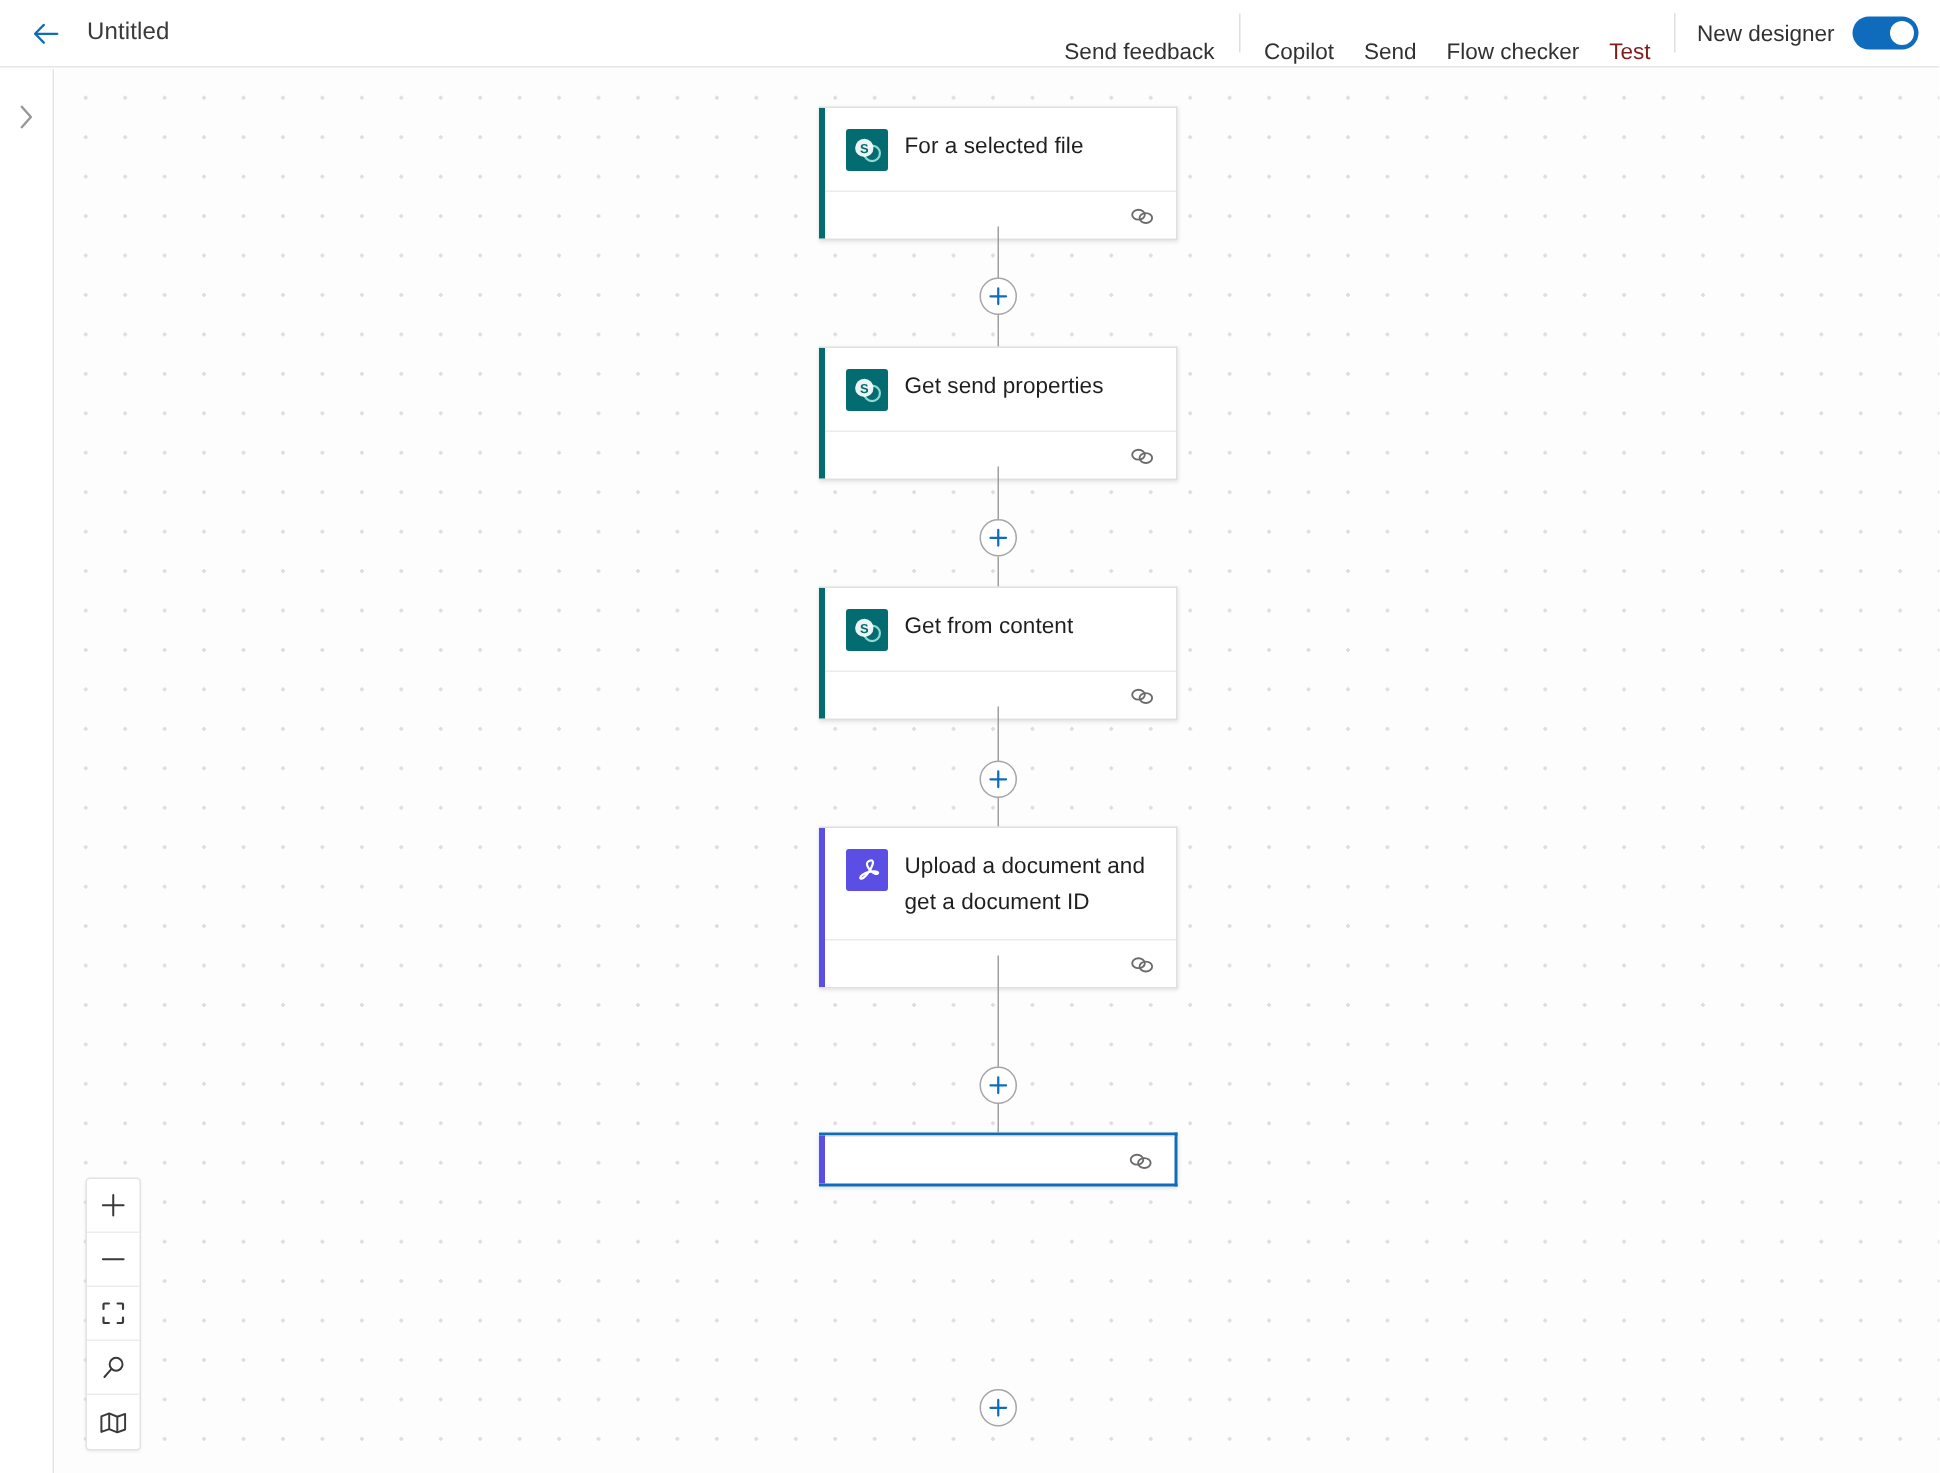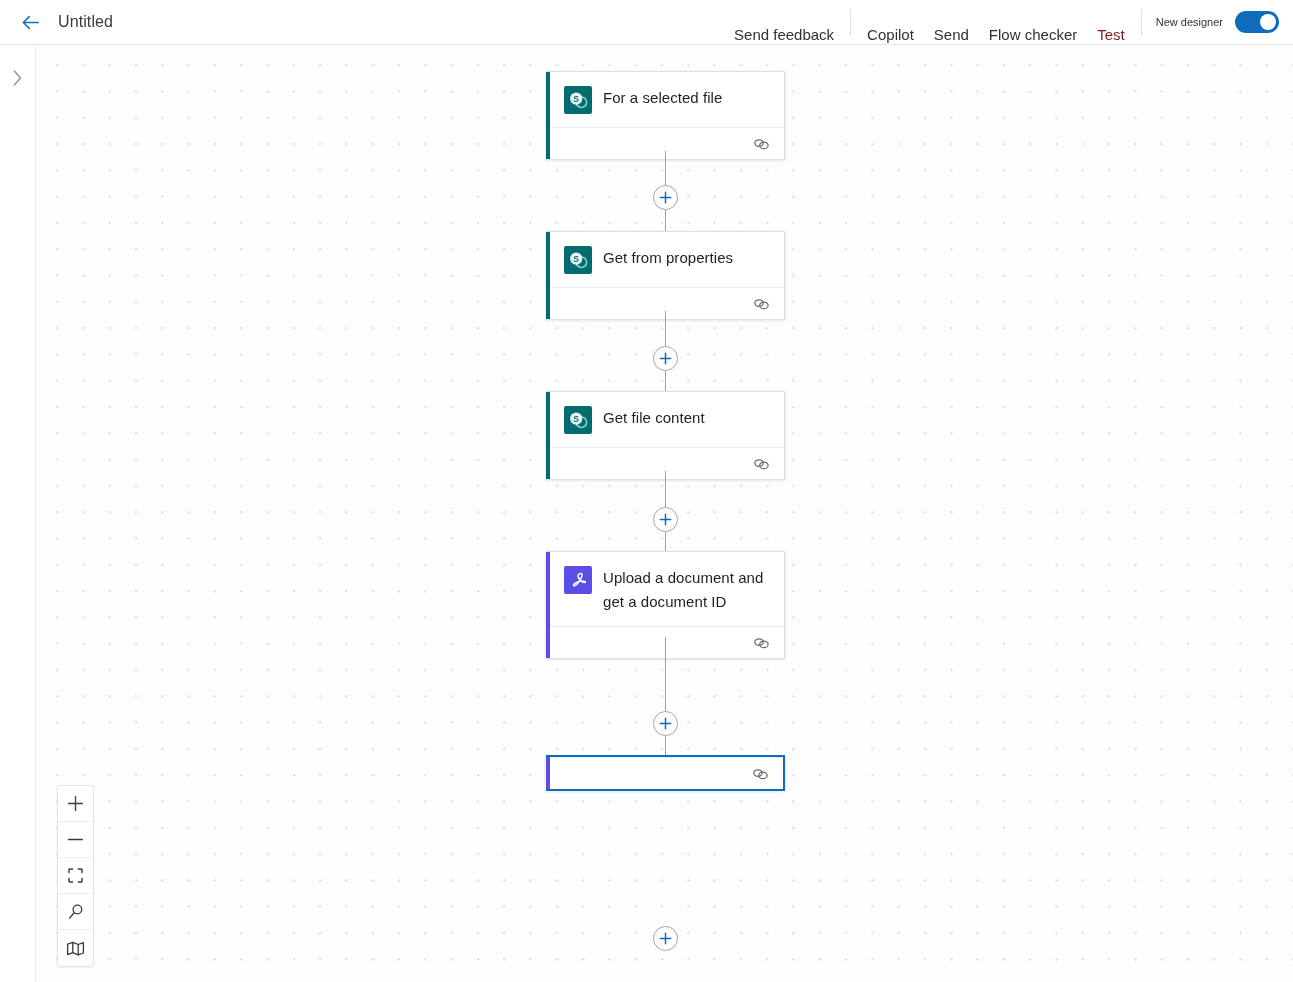--- a/index.html
+++ b/index.html
@@ -81,21 +81,21 @@
   .tb-ico { width: 21px; height: 21px; display: block; }
 
   .newdesigner-wrap {
     display: flex;
     align-items: center;
     gap: 12px;
     margin-right: 14px;
     margin-left: 8px;
     white-space: nowrap;
   }
-  .newdesigner-label { font-size: 11px; color: #323130; }
+  .newdesigner-label { font-size: 15px; color: #323130; }
   .toggle {
     width: 44px; height: 22px;
     border-radius: 11px;
     background: #0f6cbd;
     position: relative;
     cursor: pointer;
     flex: 0 0 auto;
   }
   .toggle .knob {
     position: absolute;
@@ -370,21 +370,21 @@
       <div class="node sharepoint" style="left:509px; top:185px;">
         <div class="accent"></div>
         <div class="node-head">
           <div class="node-ico sp">
             <svg width="19" height="19" viewBox="0 0 19 19">
               <circle cx="12.4" cy="11.2" r="5.2" fill="none" stroke="#8fd8d6" stroke-width="1.5"></circle>
               <circle cx="7.2" cy="7.6" r="6.1" fill="#ffffff" opacity=".92"></circle>
               <text x="7.2" y="11.3" font-family="Liberation Sans, sans-serif" font-size="8.6" font-weight="bold" fill="#036c70" text-anchor="middle">S</text>
             </svg>
           </div>
-          <div class="node-title">Get from properties</div>
+          <div class="node-title">Get send properties</div>
         </div>
         <div class="node-foot">
           <svg width="17" height="14" viewBox="0 0 17 14">
             <ellipse cx="6" cy="6.1" rx="4.2" ry="3.3" fill="none" stroke="#6b6b6b" stroke-width="1.25"></ellipse>
             <ellipse cx="10.9" cy="8.4" rx="4.2" ry="3.3" fill="none" stroke="#6b6b6b" stroke-width="1.25"></ellipse>
           </svg>
         </div>
       </div>
 
       <div class="conn" style="left:628px; top:265px; height:44px;"></div>
@@ -403,21 +403,21 @@
       <div class="node sharepoint" style="left:509px; top:345px;">
         <div class="accent"></div>
         <div class="node-head">
           <div class="node-ico sp">
             <svg width="19" height="19" viewBox="0 0 19 19">
               <circle cx="12.4" cy="11.2" r="5.2" fill="none" stroke="#8fd8d6" stroke-width="1.5"></circle>
               <circle cx="7.2" cy="7.6" r="6.1" fill="#ffffff" opacity=".92"></circle>
               <text x="7.2" y="11.3" font-family="Liberation Sans, sans-serif" font-size="8.6" font-weight="bold" fill="#036c70" text-anchor="middle">S</text>
             </svg>
           </div>
-          <div class="node-title">Get file content</div>
+          <div class="node-title">Get from content</div>
         </div>
         <div class="node-foot">
           <svg width="17" height="14" viewBox="0 0 17 14">
             <ellipse cx="6" cy="6.1" rx="4.2" ry="3.3" fill="none" stroke="#6b6b6b" stroke-width="1.25"></ellipse>
             <ellipse cx="10.9" cy="8.4" rx="4.2" ry="3.3" fill="none" stroke="#6b6b6b" stroke-width="1.25"></ellipse>
           </svg>
         </div>
       </div>
 
       <div class="conn" style="left:628px; top:425px; height:46px;"></div>

